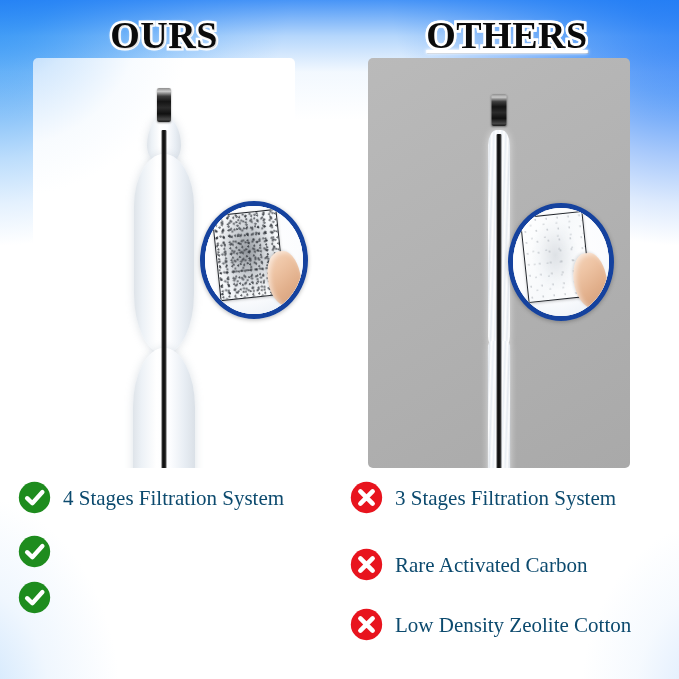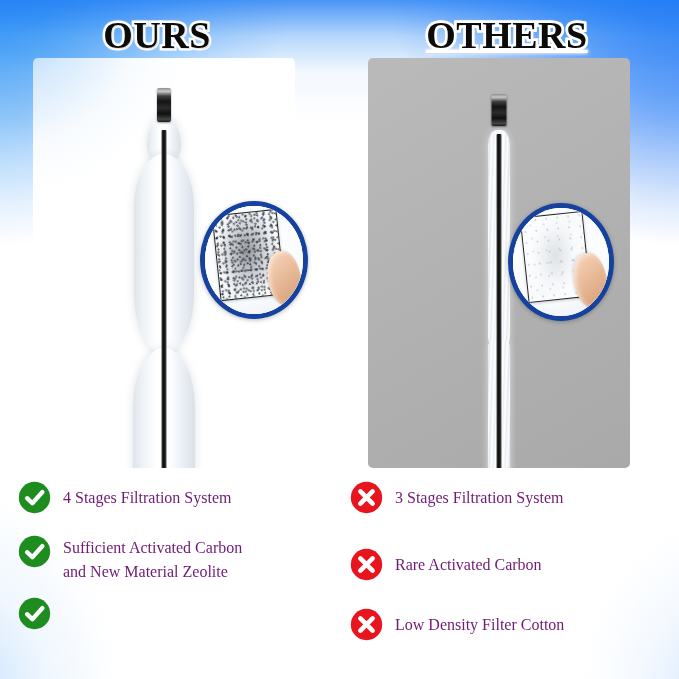--- a/index.html
+++ b/index.html
@@ -68,21 +68,21 @@
     text-align: center;
     line-height: 46px;
     white-space: nowrap;
     -webkit-text-stroke: 5px #ffffff;
     paint-order: stroke fill;
     text-shadow:
        0 0 2px #ffffff,
        0 0 4px #ffffff,
        1px 1px 1px rgba(120,120,120,0.45);
   }
-  #heading-ours   { left: 26px;  width: 262px; }
+  #heading-ours   { left: 33px;  width: 262px; }
   #heading-others { left: 368px; width: 278px; text-decoration: underline; }
 
   
   .panel {
     position: absolute;
     top: 58px;
     width: 262px;
     height: 410px;
     border-radius: 5px;
     overflow: hidden;
@@ -274,23 +274,23 @@
   .badge {
     flex: 0 0 auto;
     width: 33px;
     height: 33px;
     margin-right: 12px;
     margin-top: 1px;
   }
   .badge svg { display: block; width: 100%; height: 100%; }
 
   .feature-text {
-    font-size: 16px;
+    font-size: 21px;
     line-height: 24px;
-    color: #701a75;
+    color: #0c4a6e;
     padding-top: 2px;
   }
 
   
   #list-ours   .feature-row:nth-child(1) { margin-bottom: 20px; }
   #list-ours   .feature-row:nth-child(2) { margin-bottom: 12px; }
   #list-others .feature-row:nth-child(1) { margin-bottom: 33px; }
   #list-others .feature-row:nth-child(2) { margin-bottom: 26px; text-align: center; }
 </style>
 </head>
@@ -354,21 +354,20 @@
       <span class="feature-text">4 Stages Filtration System</span>
     </div>
 
     <div class="feature-row">
       <span class="badge">
         <svg viewBox="0 0 40 40">
           <circle cx="20" cy="20" r="19" fill="#1e8c1e"></circle>
           <path d="M11 20.8 L17.4 27 L29.6 13.4" fill="none" stroke="#ffffff" stroke-width="5.2" stroke-linecap="round" stroke-linejoin="round"></path>
         </svg>
       </span>
-      <span class="feature-text">Sufficient Activated Carbon<br>and New Material Zeolite</span>
     </div>
 
     <div class="feature-row">
       <span class="badge">
         <svg viewBox="0 0 40 40">
           <circle cx="20" cy="20" r="19" fill="#1e8c1e"></circle>
           <path d="M11 20.8 L17.4 27 L29.6 13.4" fill="none" stroke="#ffffff" stroke-width="5.2" stroke-linecap="round" stroke-linejoin="round"></path>
         </svg>
       </span>
     </div>
@@ -397,18 +396,18 @@
       <span class="feature-text">Rare Activated Carbon</span>
     </div>
 
     <div class="feature-row single">
       <span class="badge">
         <svg viewBox="0 0 40 40">
           <circle cx="20" cy="20" r="19" fill="#e8141e"></circle>
           <path d="M12.6 12.6 L27.4 27.4 M27.4 12.6 L12.6 27.4" fill="none" stroke="#ffffff" stroke-width="5.6" stroke-linecap="round"></path>
         </svg>
       </span>
-      <span class="feature-text">Low Density Filter Cotton</span>
+      <span class="feature-text">Low Density Zeolite Cotton</span>
     </div>
 
   </div>
 
 </div>
 
 </body></html>

